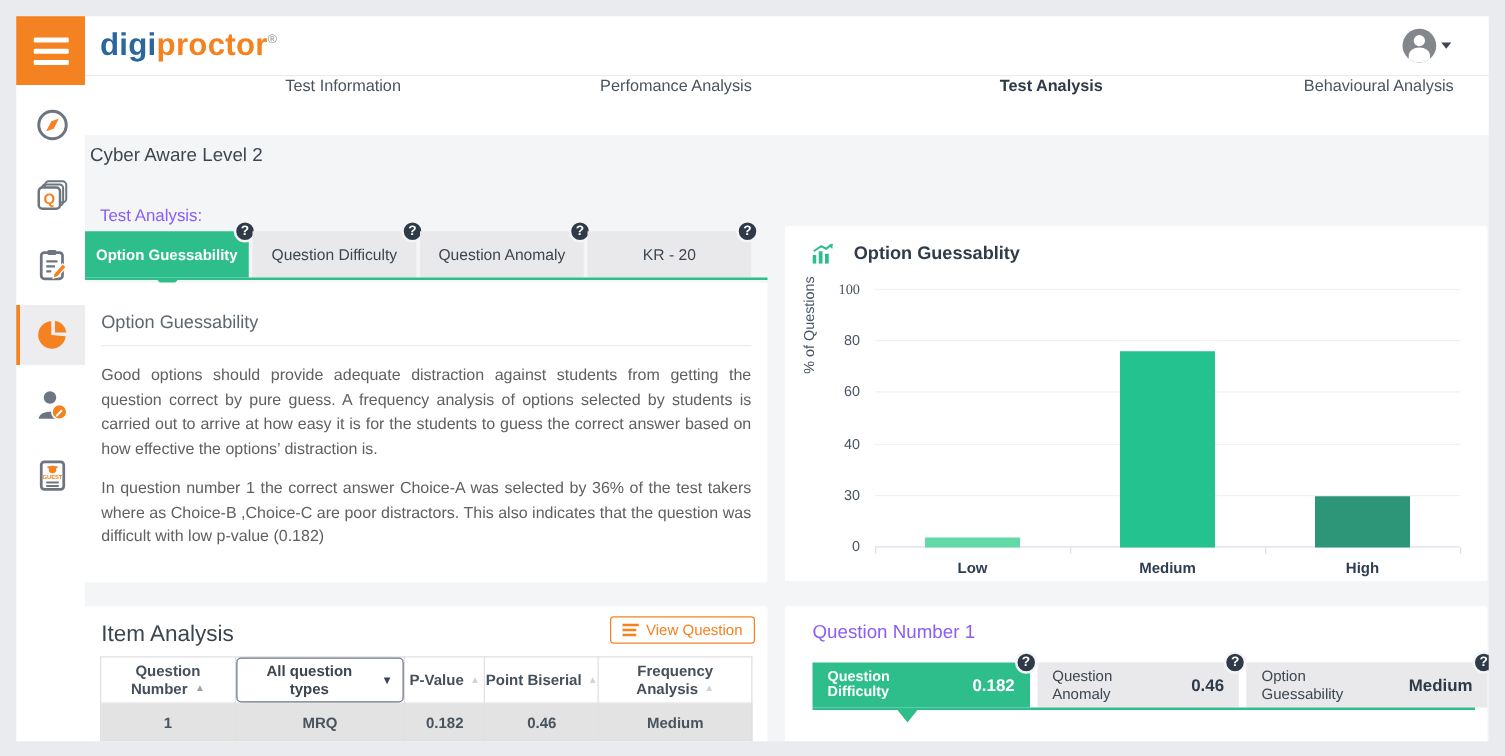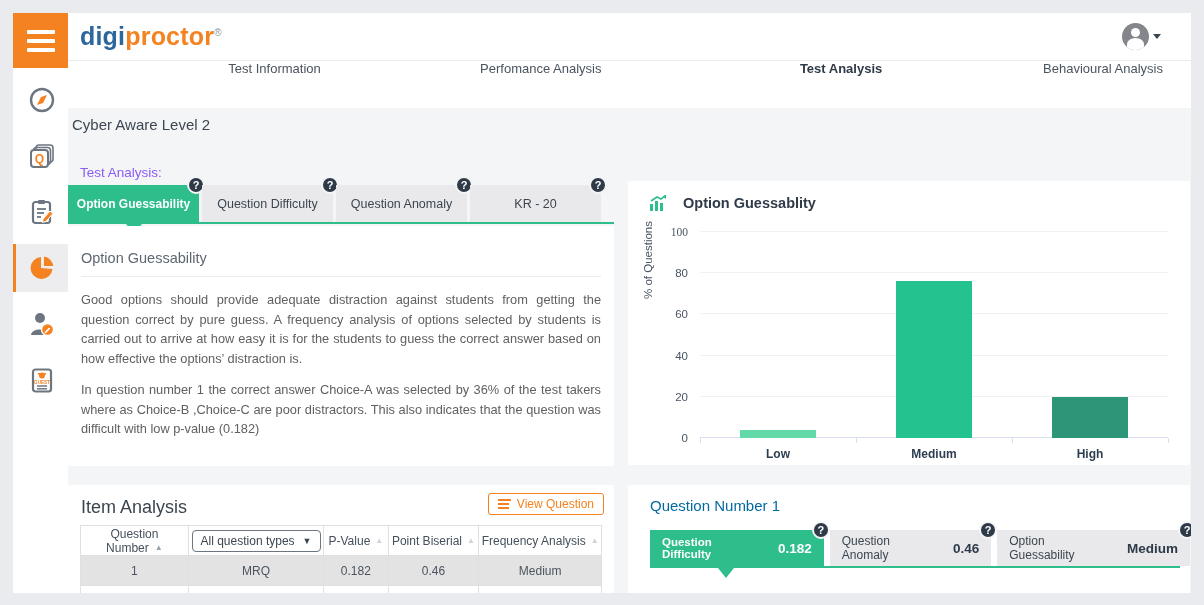--- a/index.html
+++ b/index.html
@@ -72,31 +72,31 @@
   .ylabel { position:absolute; left:14px; top:118px; transform:rotate(-90deg); transform-origin:left top; font-size:11.5px; color:#4a5563; white-space:nowrap; }
 
   
   .item-panel { position:absolute; left:0; top:377px; width:546px; height:215px; background:#fff; border-radius:2px; }
   .item-title { position:absolute; left:13px; top:12px; font-size:18px; color:#3c4650; }
   .view-q-btn { position:absolute; right:10px; top:8px; height:22px; padding:0 9px; border:1px solid #f58220; border-radius:3px; background:#fff; color:#f58220; font-size:12px; display:flex; align-items:center; gap:6px; cursor:pointer; }
   .vq-icon { display:flex; flex-direction:column; gap:2px; }
   .vq-icon i { display:block; width:11px; height:2px; background:#f58220; }
   .vq-icon i:first-child { width:13px; }
   .ia-table { position:absolute; left:12px; top:40px; width:522px; border-collapse:collapse; font-size:12px; color:#4a545e; }
-  .ia-table th, .ia-table td { border:1px solid #e0e0e0; text-align:center; height:30px; font-weight:normal; }
+  .ia-table th, .ia-table td { border:1px solid #e0e0e0; text-align:center; height:30px; font-weight:bold; }
   .ia-table th { font-size:12px; color:#45505c; }
   .ia-table tr.selected td { background:#e3e3e4; }
   .sort-arrow { font-size:8px; color:#9aa2ab; margin-left:6px; vertical-align:2px; }
   .sort-faint { font-size:8px; color:#cfd4d9; margin-left:5px; vertical-align:2px; }
   .type-select { display:inline-flex; align-items:center; gap:8px; border:1px solid #6d7680; border-radius:4px; padding:3px 8px; font-size:12px; color:#3c4650; cursor:pointer; background:#fff; }
   .type-select .sel-caret { font-size:9px; color:#3c4650; }
 
   
   .q-panel { position:absolute; left:560px; top:377px; width:562px; height:215px; background:#fff; border-radius:2px; }
-  .q-title { position:absolute; left:22px; top:12px; font-size:15px; color:#0369a1; }
+  .q-title { position:absolute; left:22px; top:12px; font-size:15px; color:#8b5cf6; }
   .q-tabs { position:absolute; left:22px; top:45px; display:flex; gap:6px; }
   .q-card { position:relative; height:36px; background:#e9e9eb; display:flex; align-items:center; padding:0 12px; gap:14px; cursor:pointer; }
   .q-card .q-lbl { font-size:12px; color:#3c4650; }
   .q-card .q-val { font-size:13.5px; font-weight:bold; color:#2e3a47; }
   .q-card.active { background:#2dbe8c; }
   .q-card.active .q-lbl { color:#fff; font-weight:bold; font-size:11.5px; }
   .q-card.active .q-val { color:#fff; }
   .q-underline { position:absolute; left:22px; top:81px; width:530px; height:2px; background:#2dbe8c; }
   .q-pointer { left:90px; top:83px; }
 
@@ -274,21 +274,21 @@
       <div class="axis-tick" style="left:0%"></div>
       <div class="axis-tick" style="left:33.33%"></div>
       <div class="axis-tick" style="left:66.66%"></div>
       <div class="axis-tick" style="left:100%"></div>
       <div class="cats-row">
         <div class="cat-lbl">Low</div>
         <div class="cat-lbl">Medium</div>
         <div class="cat-lbl">High</div>
       </div>
     <div class="ytick" style="bottom: calc(0% - 6px);">0</div>
-        <div class="ytick" style="bottom: calc(20% - 6px);">20</div>
+        <div class="ytick" style="bottom: calc(20% - 6px);">30</div>
         <div class="ytick" style="bottom: calc(40% - 6px);">40</div>
         <div class="ytick" style="bottom: calc(60% - 6px);">60</div>
         <div class="ytick" style="bottom: calc(80% - 6px);">80</div>
         <div class="ytick" style="bottom: calc(100% - 6px); font-family: Liberation Serif, serif;">100</div>
       </div>
   </div>
 
   <div class="item-panel">
     <div class="item-title">Item Analysis</div>
     <button class="view-q-btn">

